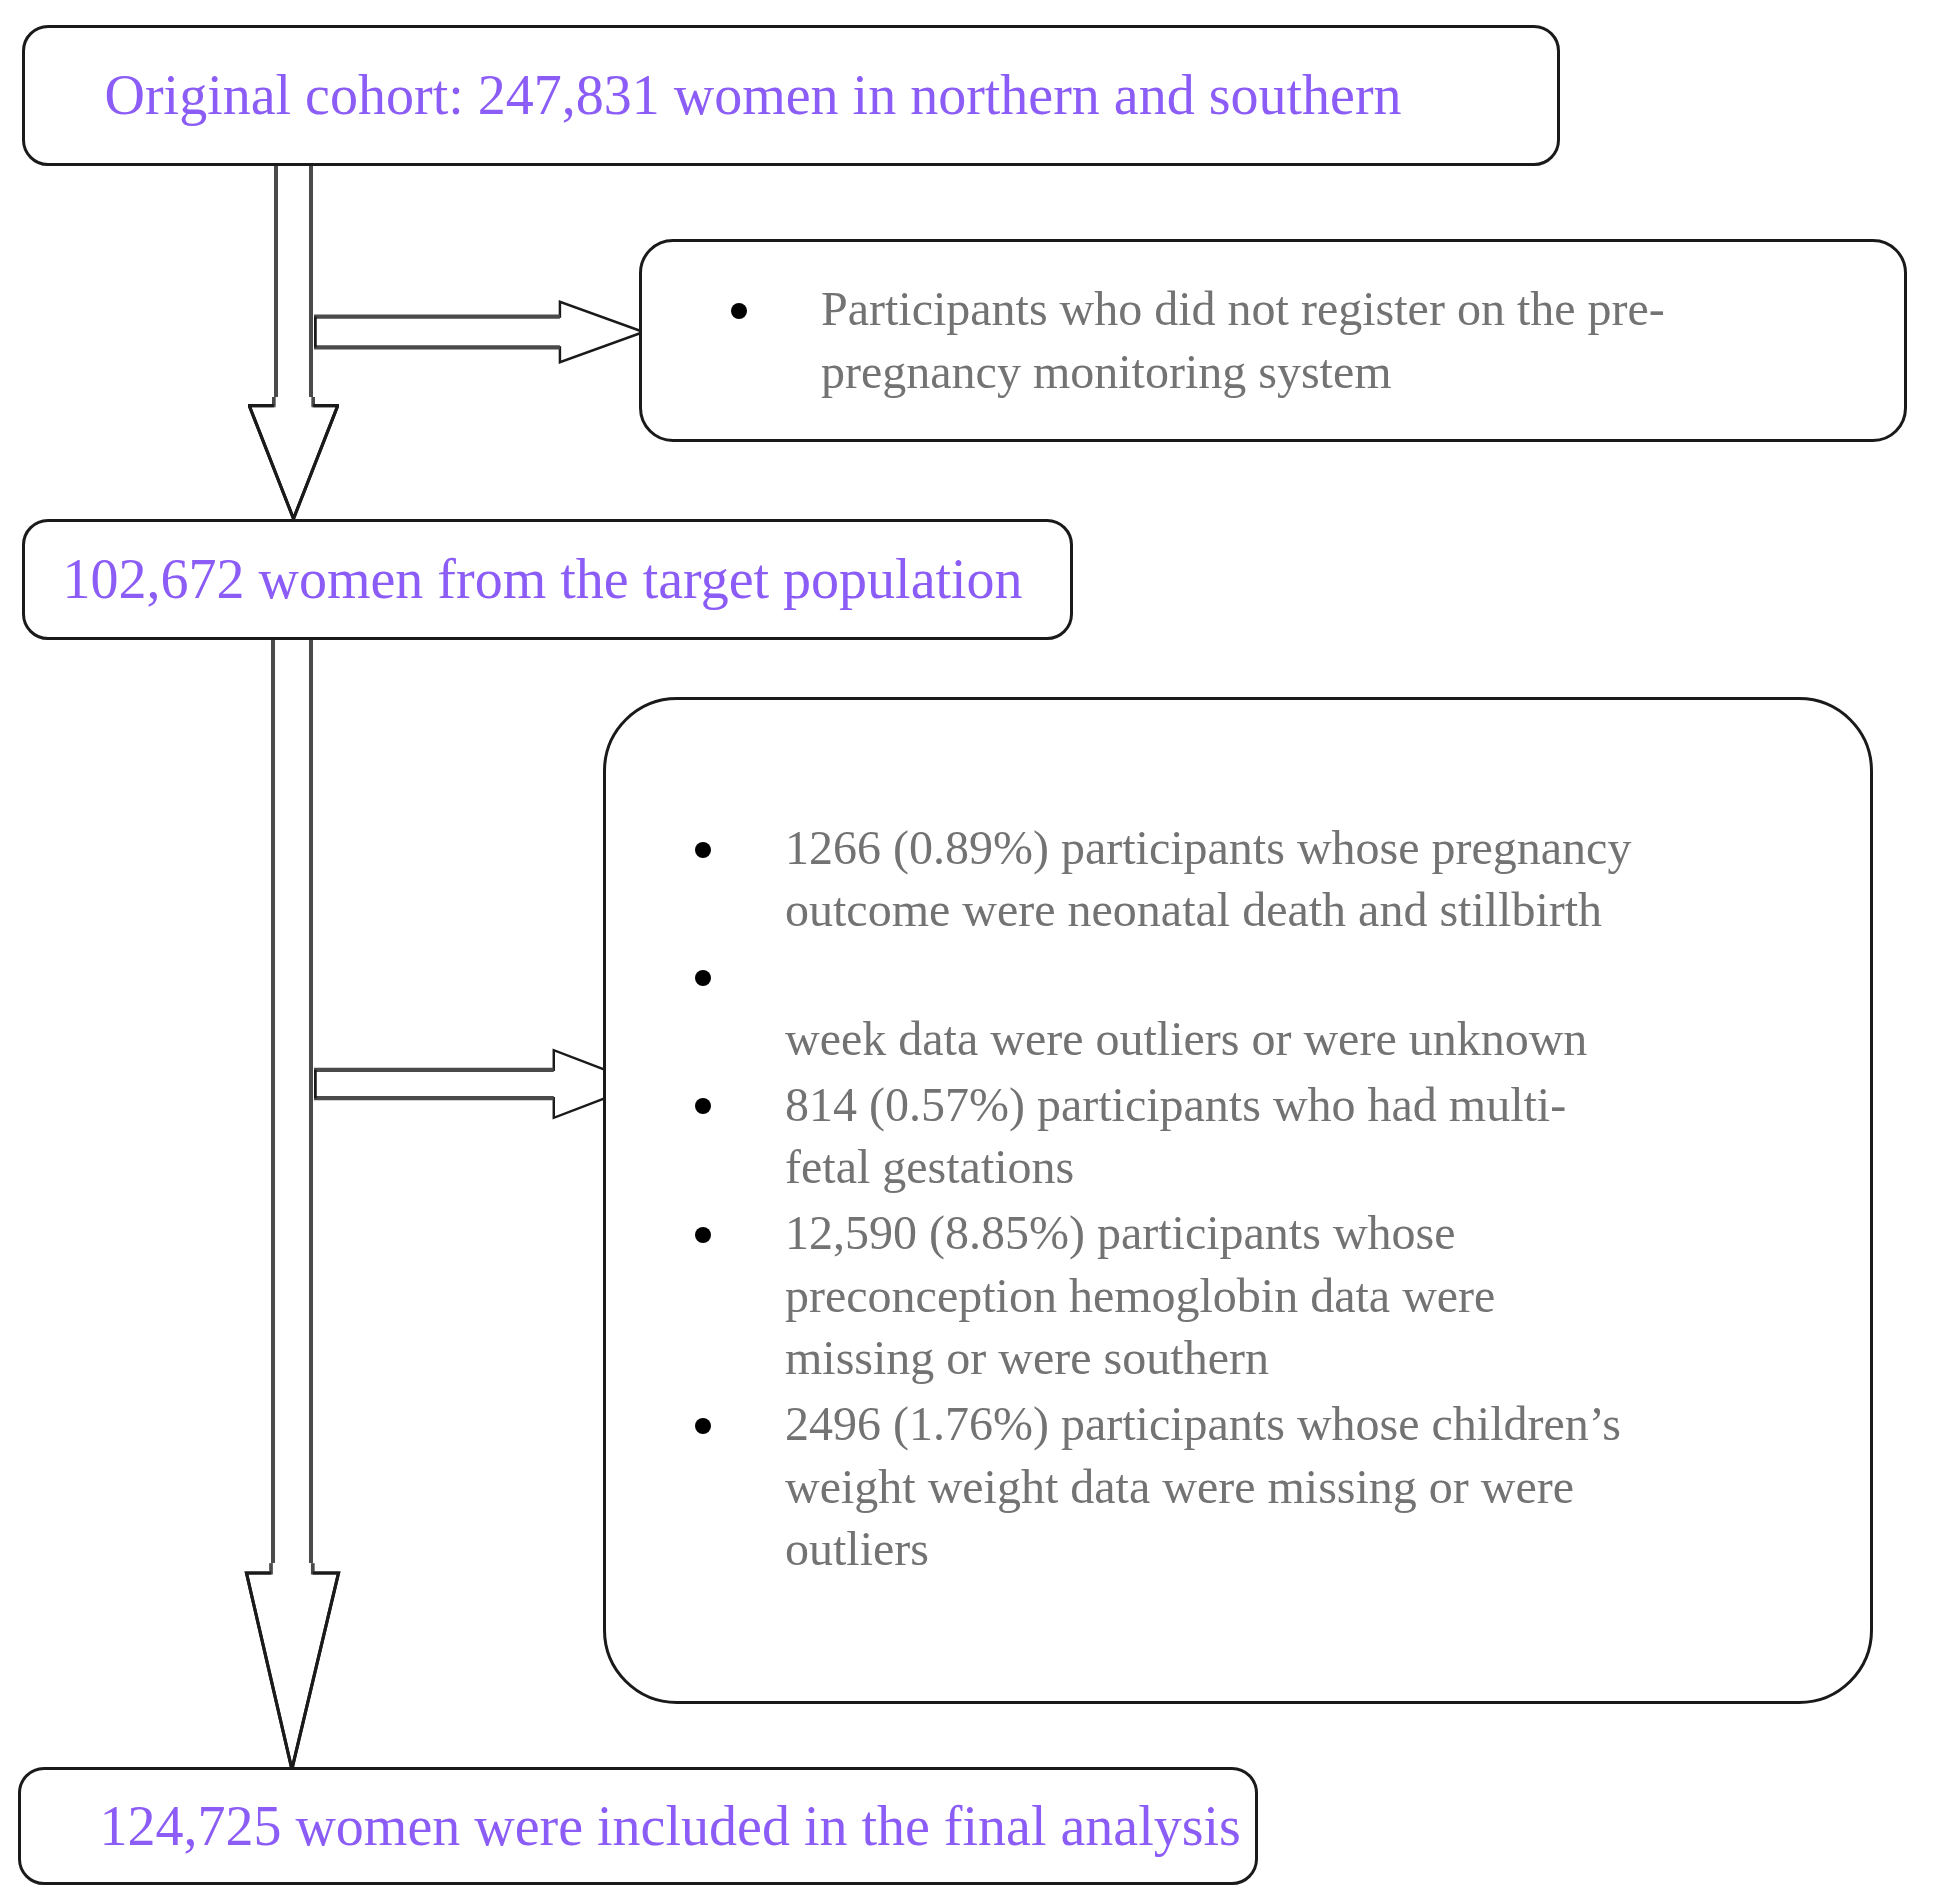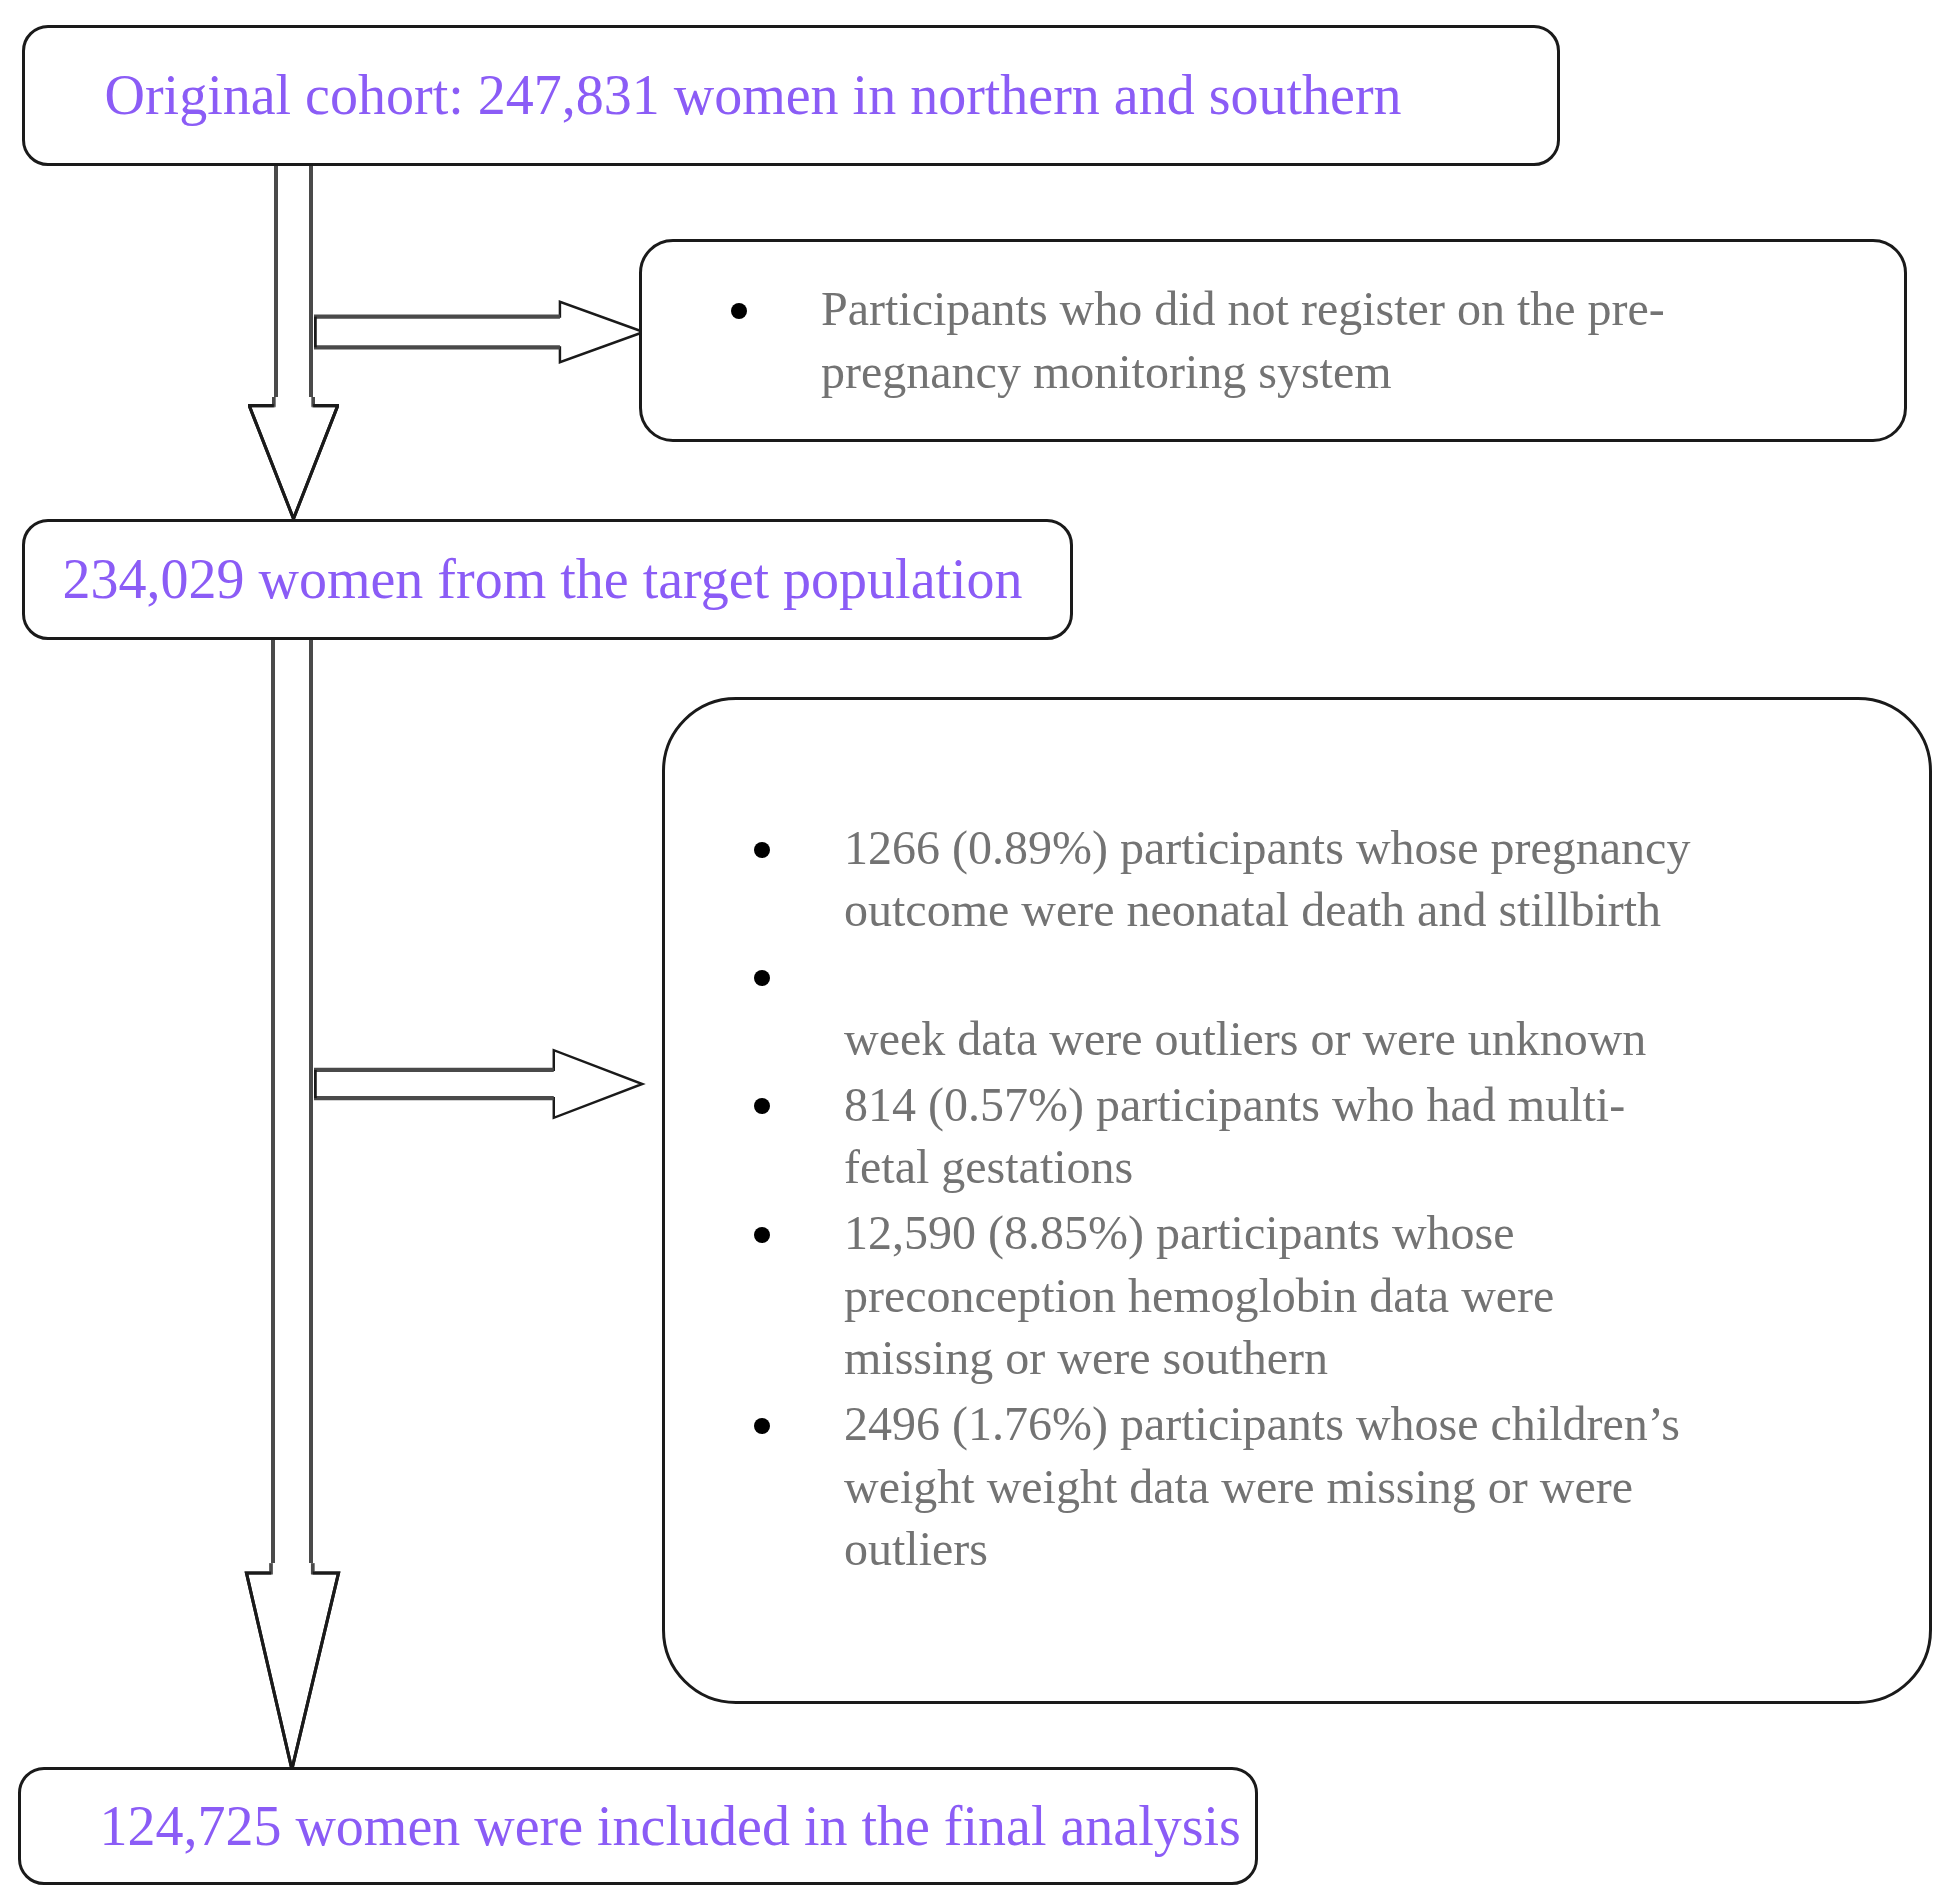--- a/index.html
+++ b/index.html
@@ -54,21 +54,21 @@
     margin-top: 24.6px;
   }
   .bullet-text {
     flex: 1 1 auto;
   }
 
   
   #box-original  { left: 21.5px;  top: 24.6px;   width: 1538px; height: 141px; border-radius: 26px; }
   #box-exclude1  { left: 639px; top: 239px; width: 1268px; height: 203px; border-radius: 34px; }
   #box-target    { left: 21.5px;  top: 519px;  width: 1051px; height: 121px; border-radius: 26px; }
-  #box-exclude2  { left: 662px; top: 697px; width: 1270px; height: 1007px; border-radius: 74px; }
+  #box-exclude2  { left: 603px; top: 697px; width: 1270px; height: 1007px; border-radius: 74px; }
   #box-final     { left: 18.4px;  top: 1767px; width: 1240px; height: 118px; border-radius: 26px; }
 
   #box-original .box-text  { padding-left: 80px; }
   #box-target   .box-text  { padding-left: 38px; }
   #box-final    .box-text  { padding-left: 38px; margin-left: 40px; }
 
   #box-exclude1 .bullet-list { padding: 0 43px 0 89px; }
   #box-exclude2 .bullet-list { padding: 0 49px 0 89px; }
   #box-exclude1 .bullet-item { margin-bottom: 0; }
   #box-exclude1 .bullet-text { padding-left: 74px; }
@@ -137,21 +137,21 @@
         <span class="bullet-dot"></span>
         <span class="bullet-text">
           <span>Participants who did not register on the pre-</span><br>
           <span>pregnancy monitoring system</span>
         </span>
       </li>
     </ul>
   </div>
 
   <div class="flow-box" id="box-target">
-    <span class="box-text">234,029 women from the target population</span>
+    <span class="box-text">102,672 women from the target population</span>
   </div>
 
   <div class="vshaft" style="left:271px; top:640px; width:42px; height:924px;">
     <div class="rail left"></div>
     <div class="rail right"></div>
   </div>
   <div class="varrowhead" style="left:244px; top:1563px; width:97px; height:209px;">
     <svg width="97" height="209" viewBox="0 0 158 340">
       <polygon points="44,0 112,0 112,16 154,16 78,336 4,16 44,16" fill="#ffffff" stroke="#1a1a1a" stroke-width="5" stroke-linejoin="miter"></polygon>
       <rect x="41" y="-4" width="74" height="22" fill="#ffffff"></rect>

